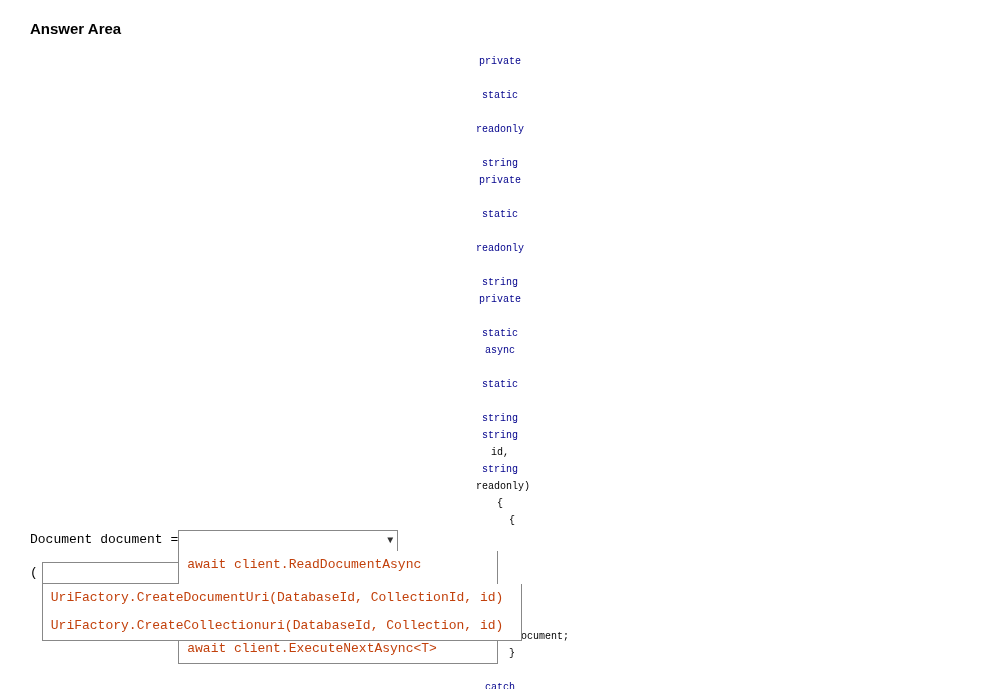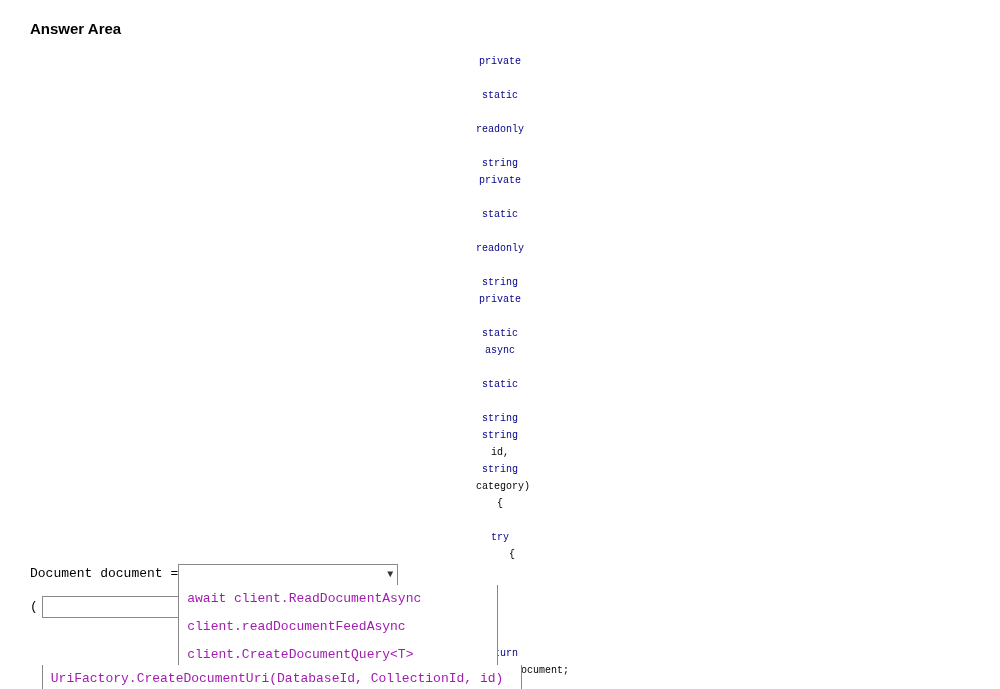--- a/index.html
+++ b/index.html
@@ -69,33 +69,32 @@
       border: 1px solid #888;
       border-top: none;
       z-index: 10;
       min-width: 320px;
     }
 
     .dropdown-option {
       padding: 3px 8px;
       font-family: 'Courier New', Courier, monospace;
       font-size: 13px;
-      color: #a21caf;
+      color: #c2410c;
       cursor: pointer;
       white-space: nowrap;
     }
 
     
     .dropdown-select-trigger.wide {
       width: 240px;
     }
 
     .dropdown-options.wide {
       min-width: 480px;
-      margin-top: 47px;
     }
 
     .code-row {
       display: flex;
       align-items: center;
       line-height: 1.7;
       white-space: pre;
       font-family: 'Courier New', Courier, monospace;
       font-size: 10px;
       flex-direction: column;
@@ -123,30 +122,27 @@
 
     <div class="code-row">
       <span class="keyword">private</span><span> </span><span class="keyword">static</span><span> </span><span class="keyword">readonly</span><span> </span><span class="keyword">string</span>
     </div>
 
     <div class="code-row">
       <span class="keyword">private</span><span> </span><span class="keyword">static</span>
     </div>
 
     <div class="code-row">
-      <span class="keyword">async</span><span> </span><span class="keyword">static</span><span> </span><span class="keyword">string</span><span class="keyword">string</span><span> id, </span><span class="keyword">string</span><span> category)</span>
+      <span class="keyword">async</span><span> </span><span class="keyword">static</span><span> </span><span class="keyword">string</span><span class="keyword">string</span><span> id, </span><span class="keyword">string</span><span> readonly)</span>
     </div>
 
     <div class="code-row">
       <span>{</span>
     </div>
 
-    <div class="code-row">
-      <span>    </span><span class="keyword">try</span>
-    </div>
 
     <div class="code-row">
       <span>    {</span>
     </div>
 
     <div class="code-row-inline">
       <span>        Document document = </span>
       <div class="dropdown-wrapper">
         <div class="dropdown-select-trigger">
           <span class="dropdown-arrow">▼</span>
@@ -163,20 +159,21 @@
     <div style="height: 10px;"></div>
 
     <div class="code-row-inline">
       <span>        (</span>
       <div class="dropdown-wrapper" style="margin-left:4px;">
         <div class="dropdown-select-trigger wide">
           <span class="dropdown-arrow">▼</span>
         </div>
         <div class="dropdown-options wide">
           <div class="dropdown-option">UriFactory.CreateDocumentUri(DatabaseId, CollectionId, id)</div>
+          <div class="dropdown-option">UriFactory.CreateCollectionuri(DatabaseId, Collection, id)</div>
         </div>
       </div>
     </div>
 
     <div style="height: 10px;"></div>
 
     <div class="code-row">
       <span>    </span><span class="keyword">return</span><span> (T)(dynamic) document;</span>
     </div>
 

